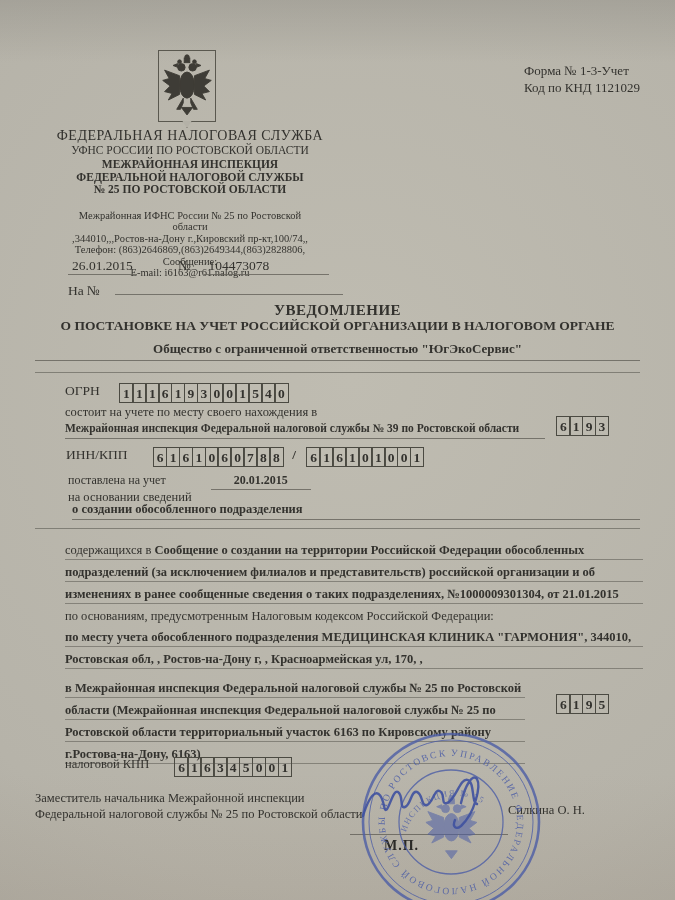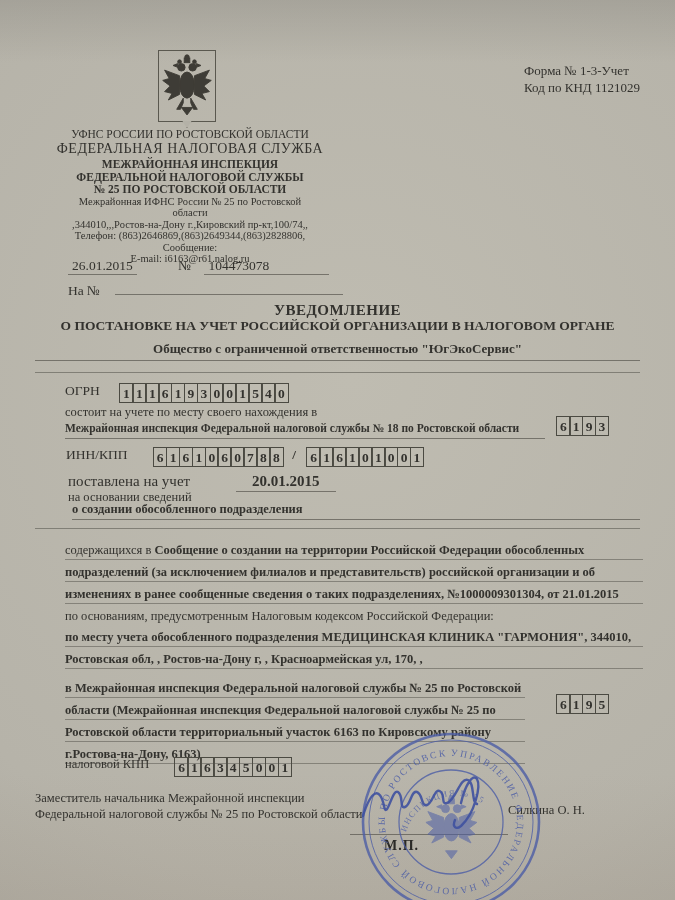--- a/index.html
+++ b/index.html
@@ -68,24 +68,24 @@
         <path d="M38 26 L54 20 L49 29 L56 31 L48 37 L54 43 L46 45 L50 52 L38 46 Z"></path>
         <path d="M26 50 l-7 12 4 0 3 -7 z"></path>
           <path d="M34 50 l7 12 -4 0 -3 -7 z"></path>
         <path d="M24 60 h12 l-6 8 z"></path>
       </g>
     </svg>
     <div class="tab"></div>
   </div>
 
   <div class="abs c" style="left:25px; top:128px; width:330px;">
+    <div style="font-size:14px; letter-spacing:.5px; line-height:16px;">ФЕДЕРАЛЬНАЯ НАЛОГОВАЯ СЛУЖБА</div>
     <div style="font-size:11.5px; line-height:13px;">УФНС РОССИИ ПО РОСТОВСКОЙ ОБЛАСТИ</div>
-    <div style="font-size:14px; letter-spacing:.5px; line-height:16px;">ФЕДЕРАЛЬНАЯ НАЛОГОВАЯ СЛУЖБА</div>
     <div class="b" style="font-size:11.5px; line-height:12.5px; width:240px; margin:1px auto 0;">МЕЖРАЙОННАЯ ИНСПЕКЦИЯ ФЕДЕРАЛЬНОЙ НАЛОГОВОЙ СЛУЖБЫ № 25 ПО РОСТОВСКОЙ ОБЛАСТИ</div>
-    <div style="font-size:10.5px; line-height:11.5px; width:225px; margin:0 auto 0;">Межрайонная ИФНС России № 25 по Ростовской области</div>
+    <div style="font-size:10.5px; line-height:11.5px; width:225px; margin:14px auto 0;">Межрайонная ИФНС России № 25 по Ростовской области</div>
     <div class="small">,344010,,,Ростов-на-Дону г.,Кировский пр-кт,100/74,,</div>
     <div class="small">Телефон: (863)2646869,(863)2649344,(863)2828806,</div>
     <div class="small">Сообщение:</div>
     <div class="small">E-mail: i6163@r61.nalog.ru</div>
   </div>
 
   <div class="abs" style="left:68px; top:258px; font-size:13.5px;">
     <span class="u" style="padding:0 4px 1px;">26.01.2015</span>
     <span style="margin-left:38px;">№</span>
     <span class="u" style="margin-left:10px; padding:0 60px 1px 4px;">104473078</span>
@@ -100,33 +100,33 @@
 
   <div class="abs c b u" style="left:35px; top:341px; width:605px; font-size:13px; padding-bottom:3px;">Общество с ограниченной ответственностью "ЮгЭкоСервис"</div>
   <div class="rule" style="left:35px; top:372px; width:605px;"></div>
 
   <div class="abs" style="left:65px; top:383px; font-size:13.5px;">
     <span>ОГРН</span>
     <span class="cells" style="margin-left:16px;"><span class="cell">1</span><span class="cell">1</span><span class="cell">1</span><span class="cell">6</span><span class="cell">1</span><span class="cell">9</span><span class="cell">3</span><span class="cell">0</span><span class="cell">0</span><span class="cell">1</span><span class="cell">5</span><span class="cell">4</span><span class="cell">0</span></span>
   </div>
 
   <div class="abs" style="left:65px; top:405px; font-size:12.5px;">состоит на учете по месту своего нахождения в</div>
-  <div class="abs b u" style="left:65px; top:422px; width:480px; font-size:11.5px; padding-bottom:4px;">Межрайонная инспекция Федеральной налоговой службы № 18 по Ростовской области</div>
+  <div class="abs b u" style="left:65px; top:422px; width:480px; font-size:11.5px; padding-bottom:4px;">Межрайонная инспекция Федеральной налоговой службы № 39 по Ростовской области</div>
   <div class="abs" style="left:556px; top:416px;">
     <span class="cells"><span class="cell">6</span><span class="cell">1</span><span class="cell">9</span><span class="cell">3</span></span>
   </div>
 
   <div class="abs" style="left:66px; top:447px; font-size:13.5px;">
     <span>ИНН/КПП</span>
     <span class="cells" style="margin-left:22px;"><span class="cell">6</span><span class="cell">1</span><span class="cell">6</span><span class="cell">1</span><span class="cell">0</span><span class="cell">6</span><span class="cell">0</span><span class="cell">7</span><span class="cell">8</span><span class="cell">8</span></span>
     <span class="b" style="margin:0 7px;">/</span>
     <span class="cells"><span class="cell">6</span><span class="cell">1</span><span class="cell">6</span><span class="cell">1</span><span class="cell">0</span><span class="cell">1</span><span class="cell">0</span><span class="cell">0</span><span class="cell">1</span></span>
   </div>
 
-  <div class="abs" style="left:68px; top:473px; font-size:15px;">
+  <div class="abs" style="left:68px; top:473px; font-size:12px;">
     <span>поставлена на учет</span>
     <span class="b u c" style="display:inline-block; width:100px; margin-left:42px; padding-bottom:1px;">20.01.2015</span>
   </div>
   <div class="abs" style="left:68px; top:490px; font-size:12.5px;">на основании сведений</div>
   <div class="abs b u" style="left:72px; top:502px; width:568px; font-size:12.5px; padding-bottom:2px;">о создании обособленного подразделения</div>
   <div class="rule" style="left:35px; top:528px; width:605px;"></div>
 
   <div class="abs para" style="left:65px; top:539px; width:578px;">
     <span>содержащихся  в </span><span class="b">Сообщение о создании на территории Российской Федерации обособленных подразделений (за исключением филиалов и представительств) российской организации и об изменениях в ранее сообщенные сведения о таких подразделениях, №1000009301304, от 21.01.2015</span>
   </div>

